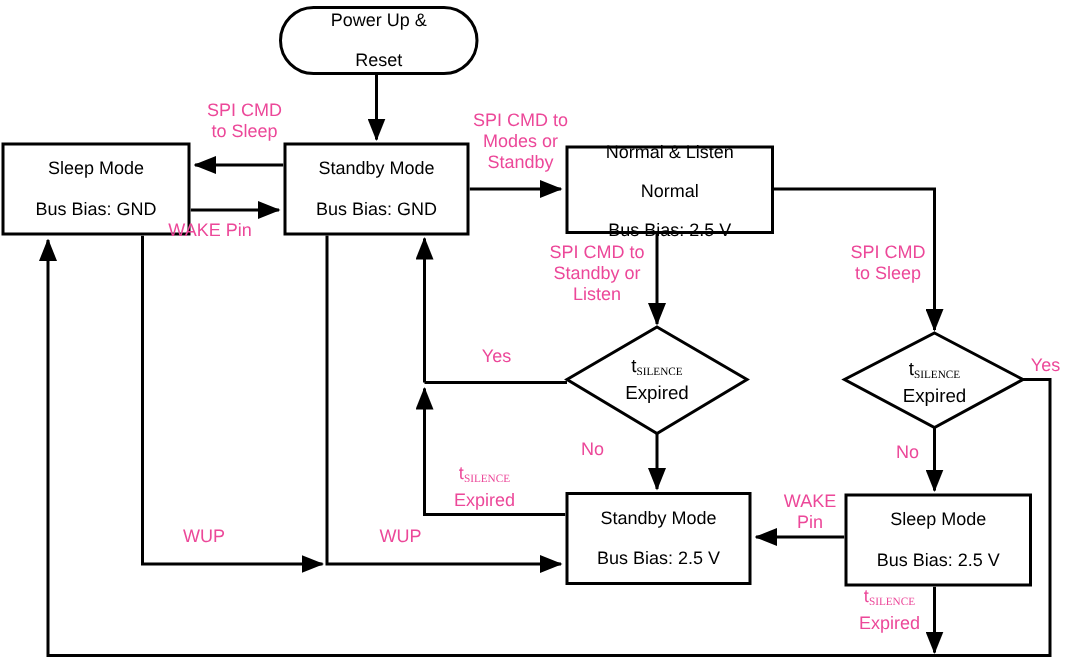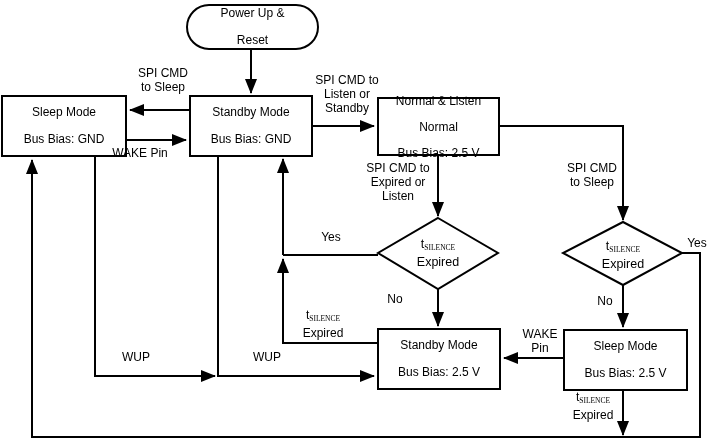--- a/index.html
+++ b/index.html
@@ -9,21 +9,21 @@
   }
   #wires{position:absolute;left:0;top:0;width:721px;height:440px;}
   .node{
     position:absolute;box-sizing:border-box;border:2px solid #000;background:#fff;
     display:flex;flex-direction:column;align-items:center;justify-content:center;
     font-size:12px;line-height:15px;text-align:center;gap:12px;
   }
   .oval{border-radius:23px;}
   .lbl{
     position:absolute;font-size:12px;line-height:14px;text-align:center;
-    white-space:nowrap;color:#000000;
+    white-space:nowrap;color:#ec4899;
   }
   .dlbl{
     position:absolute;font-size:12.5px;line-height:14px;text-align:center;color:#000;
   }
   sub.ss{font-size:7.5px;vertical-align:-2px;letter-spacing:0;font-family:Liberation Serif, serif;}
 </style>
 </head>
 <body>
 
 <div id="stage">
@@ -66,21 +66,21 @@
   <div class="node" style="left:1px;top:95px;width:126px;height:62px;">
     <div>Sleep Mode</div>
     <div>Bus Bias: GND</div>
   </div>
 
   <div class="node" style="left:189px;top:95px;width:124px;height:62px;">
     <div>Standby Mode</div>
     <div>Bus Bias: GND</div>
   </div>
 
-  <div class="node" style="left:377px;top:97px;width:123px;height:59px;line-height:14px;">
+  <div class="node" style="left:377px;top:97px;width:139px;height:59px;line-height:14px;">
     <div>Normal &amp; Listen</div>
     <div>Normal</div>
     <div>Bus Bias: 2.5 V</div>
   </div>
 
   <div class="node" style="left:377px;top:328px;width:124px;height:62px;">
     <div>Standby Mode</div>
     <div>Bus Bias: 2.5 V</div>
   </div>
 
@@ -100,27 +100,27 @@
 
   <div class="lbl" style="left:123px;top:66px;width:80px;">
     <div>SPI CMD</div>
     <div>to Sleep</div>
   </div>
 
   <div class="lbl" style="left:105px;top:146px;width:70px;">WAKE Pin</div>
 
   <div class="lbl" style="left:306px;top:73px;width:82px;">
     <div>SPI CMD to</div>
-    <div>Listen or</div>
+    <div>Modes or</div>
     <div>Standby</div>
   </div>
 
   <div class="lbl" style="left:357px;top:161px;width:82px;">
     <div>SPI CMD to</div>
-    <div>Expired or</div>
+    <div>Standby or</div>
     <div>Listen</div>
   </div>
 
   <div class="lbl" style="left:551px;top:161px;width:82px;">
     <div>SPI CMD</div>
     <div>to Sleep</div>
   </div>
 
   <div class="lbl" style="left:306px;top:230px;width:50px;">Yes</div>
 

